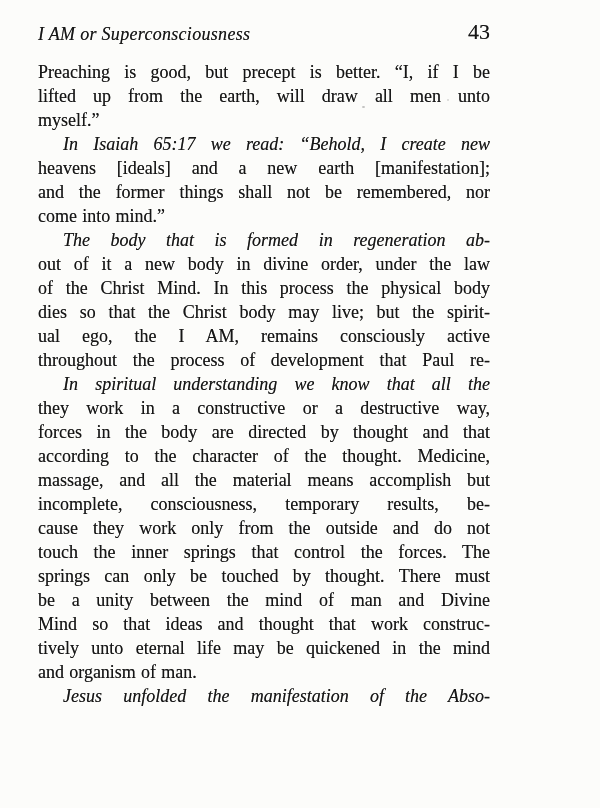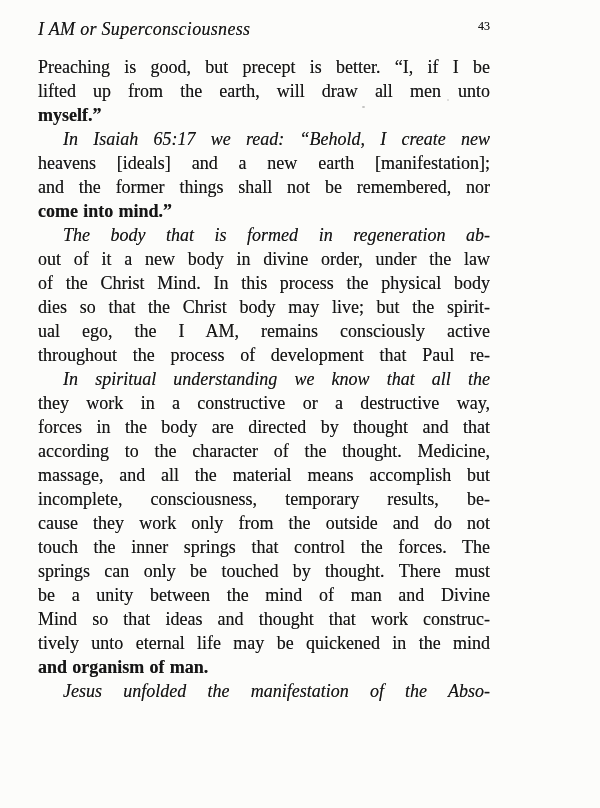--- a/index.html
+++ b/index.html
@@ -18,44 +18,43 @@
     box-sizing: border-box;
     padding: 19px 0 0 38px;
     text-shadow: 0 0 0.5px rgba(10,10,10,0.55);
   }
   .content {
     width: 452px;
   }
   .running-head {
     display: flex;
     justify-content: space-between;
-    align-items: flex-start;
+    align-items: flex-end;
     margin-bottom: 15px;
   }
   .running-title {
     font-style: italic;
     font-size: 18px;
     letter-spacing: 0.3px;
   }
   .folio {
-    font-size: 12px;
+    font-size: 22px;
     font-style: normal;
   }
   .body-text {
     font-size: 18px;
   }
   .jl {
     line-height: 24px;
     text-align: justify;
     text-align-last: justify;
     word-spacing: 0.04em;
   }
   .jl.end {
     text-align-last: left;
-    font-weight: bold;
   }
   .jl.ind {
     text-indent: 25px;
     font-style: italic;
   }
   .speck {
     position: absolute;
     width: 3px;
     height: 2px;
     border-radius: 50%;

